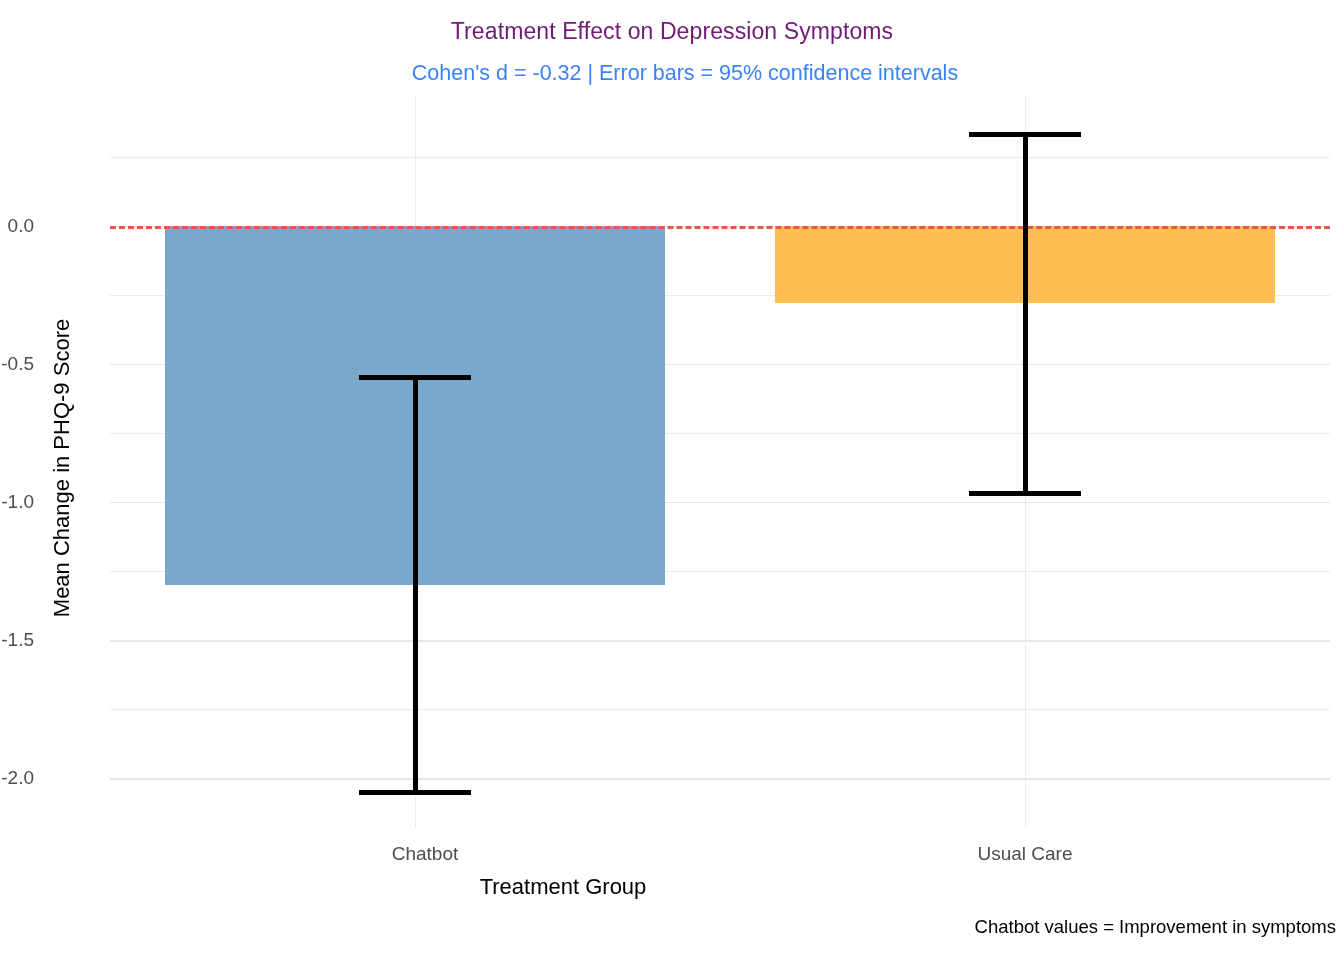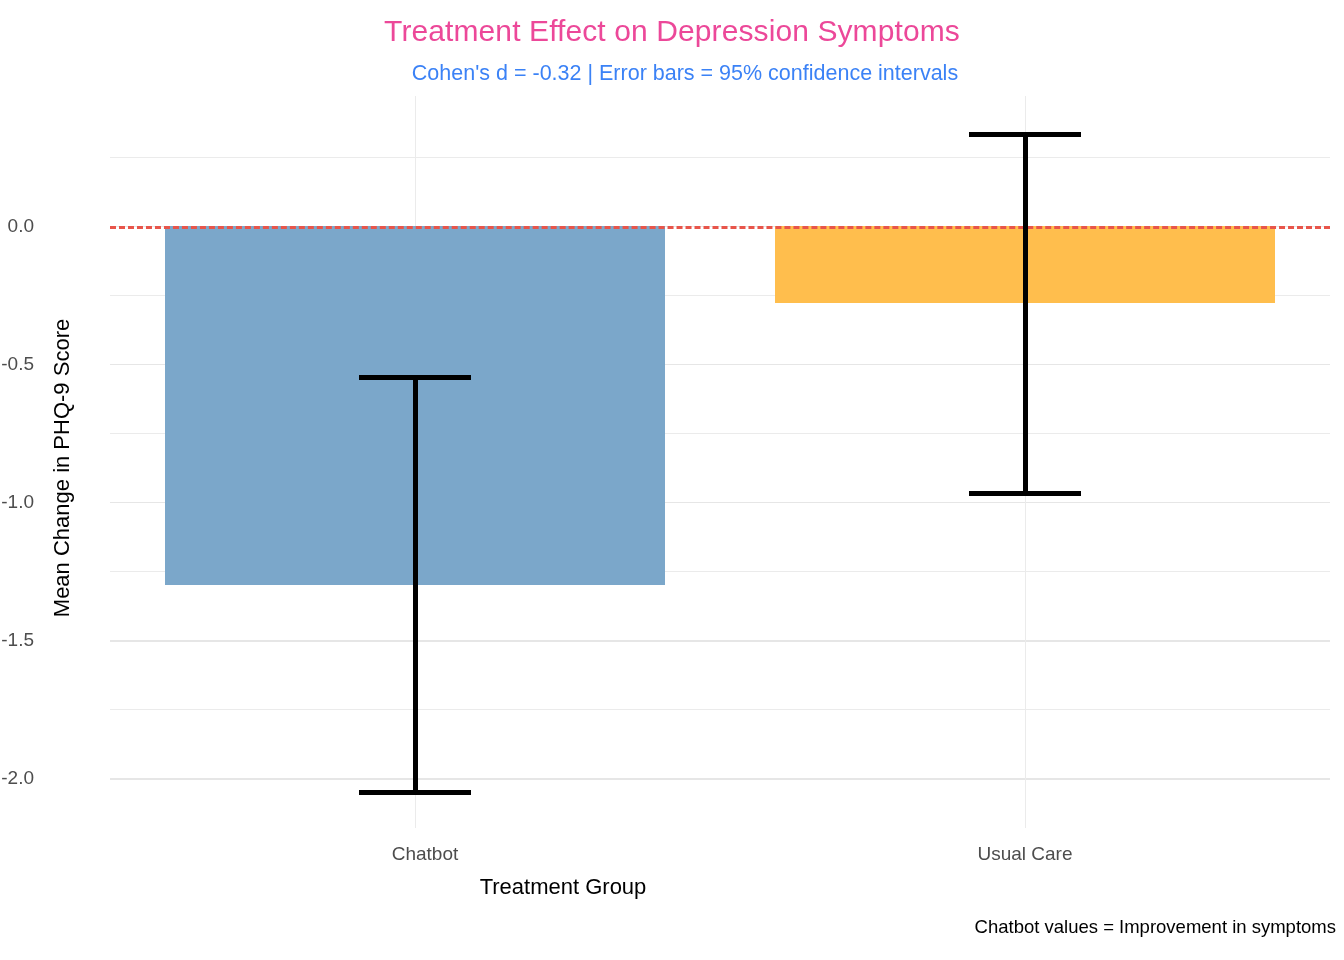--- a/index.html
+++ b/index.html
@@ -21,23 +21,23 @@
     background: #ffffff;
   }
 
   
   .title {
     position: absolute;
     left: 0;
     top: 14px;
     width: 1344px;
     text-align: center;
-    font-size: 30px;
+    font-size: 23px;
     line-height: 34px;
-    color: #ec4899;
+    color: #701a75;
     letter-spacing: 0.1px;
   }
   .subtitle {
     position: absolute;
     left: 13px;
     top: 60px;
     width: 1344px;
     text-align: center;
     font-size: 21.5px;
     line-height: 26px;

